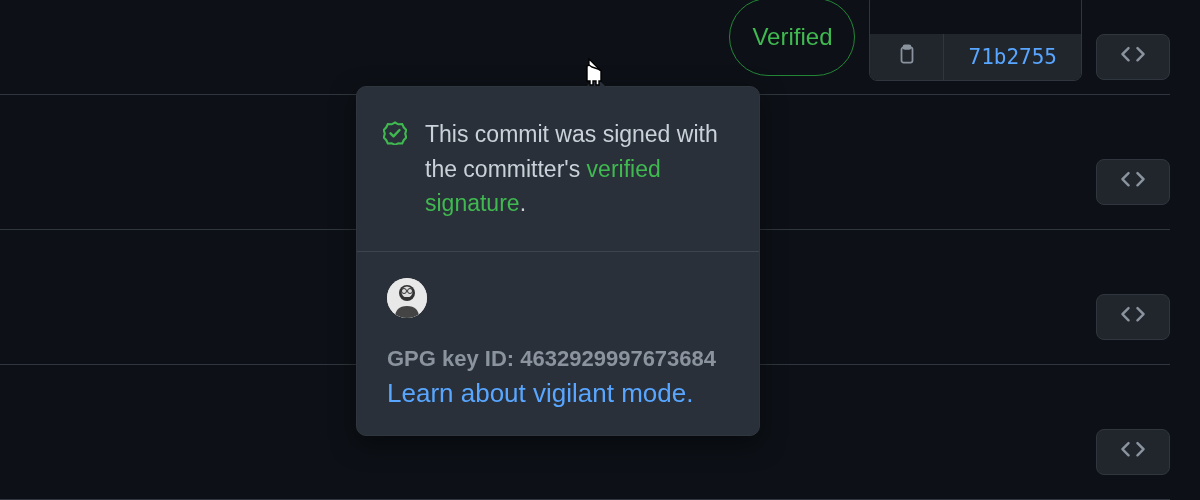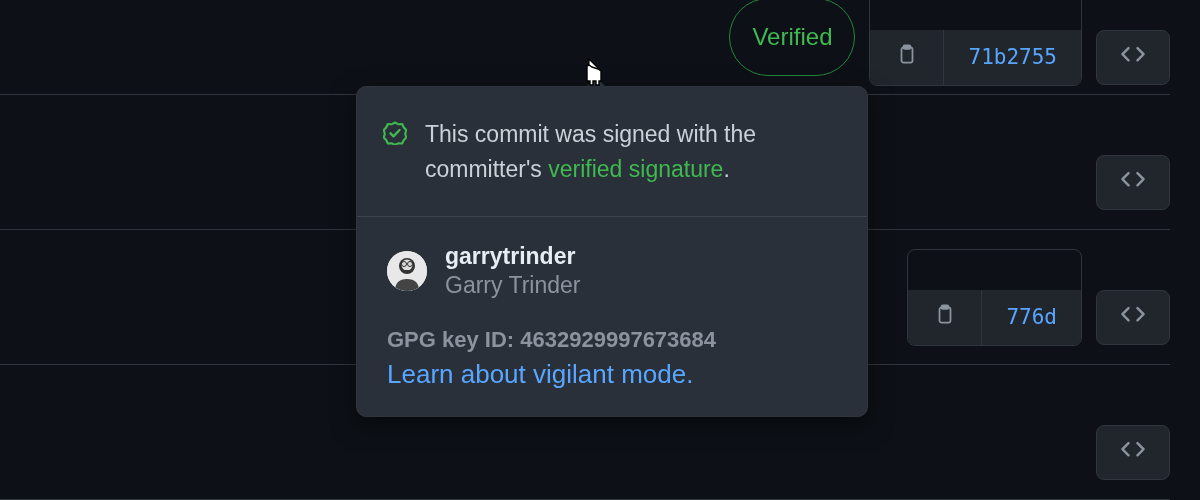--- a/index.html
+++ b/index.html
@@ -62,38 +62,38 @@
       background: #21262d;
       border: 1px solid #30363d;
       border-radius: 8px;
       padding: 10px 20px;
       color: #c9d1d9;
       font-size: 21px;
       cursor: pointer;
       display: flex;
       align-items: center;
       justify-content: center;
-      height: 55px;
+      height: 46px;
       margin-top: 40px;
     }
     .btn.sha {
       color: #58a6ff;
       font-family: ui-monospace, SFMono-Regular, "SF Mono", Menlo, Consolas, monospace;
       font-size: 21px;
       padding: 10px 24px;
     }
     .btn.icon-only {
       padding: 10px 18px;
       width: 74px;
     }
     .popover {
       position: absolute;
       top: 86px;
       left: 356px;
-      width: 512px;
+      width: 404px;
       background: #2a3039;
       border: 1px solid #30363d;
       border-radius: 10px;
       box-shadow: 0 8px 24px rgba(0,0,0,0.5);
       z-index: 100;
     }
     .popover::before {
       content: '';
       position: absolute;
       top: -10px;
@@ -201,31 +201,20 @@
     <button class="btn icon-only">
       <span>
         <svg width="26" height="26" viewBox="0 0 16 16" fill="#8b949e">
           <path d="M4.72 3.22a.75.75 0 011.06 1.06L2.56 7.5l3.22 3.22a.75.75 0 11-1.06 1.06L.97 8.03a.75.75 0 010-1.06l3.75-3.75zm6.56 0a.75.75 0 10-1.06 1.06l3.22 3.22-3.22 3.22a.75.75 0 101.06 1.06l3.75-3.75a.75.75 0 000-1.06l-3.75-3.75z"></path>
         </svg>
       </span>
     </button>
   </div>
 
   <div class="commit-row">
-    <div class="btn-group">
-      <button class="btn icon-only">
-        <span>
-          <svg width="22" height="22" viewBox="0 0 16 16" fill="none" stroke="#8b949e" stroke-width="1.3">
-            <rect x="4" y="2.5" width="8" height="11" rx="1.5"></rect>
-            <rect x="5.5" y="1" width="5" height="2.5" rx="1" fill="#8b949e"></rect>
-          </svg>
-        </span>
-      </button>
-      <button class="btn sha">776d</button>
-    </div>
     <button class="btn icon-only">
       <span>
         <svg width="26" height="26" viewBox="0 0 16 16" fill="#8b949e">
           <path d="M4.72 3.22a.75.75 0 011.06 1.06L2.56 7.5l3.22 3.22a.75.75 0 11-1.06 1.06L.97 8.03a.75.75 0 010-1.06l3.75-3.75zm6.56 0a.75.75 0 10-1.06 1.06l3.22 3.22-3.22 3.22a.75.75 0 101.06 1.06l3.75-3.75a.75.75 0 000-1.06l-3.75-3.75z"></path>
         </svg>
       </span>
     </button>
   </div>
 
   <div class="commit-row">
@@ -257,24 +246,20 @@
         <svg width="40" height="40" viewBox="0 0 40 40">
           <rect width="40" height="40" fill="#e8e8e8"></rect>
           <circle cx="20" cy="15" r="8" fill="#333"></circle>
           <circle cx="20" cy="14" r="5.5" fill="#ddd"></circle>
           <circle cx="17" cy="13" r="2.5" fill="none" stroke="#333" stroke-width="1"></circle>
           <circle cx="23" cy="13" r="2.5" fill="none" stroke="#333" stroke-width="1"></circle>
           <path d="M14 19 Q20 24 26 19" fill="#333"></path>
           <path d="M8 40 Q8 28 20 28 Q32 28 32 40 Z" fill="#444"></path>
         </svg>
       </div>
-      <div>
-        <div class="username">garrytrinder</div>
-        <div class="fullname">Garry Trinder</div>
-      </div>
     </div>
     <div class="gpg-row">
       <span>GPG key ID: </span><span>4632929997673684</span>
     </div>
     <div class="learn-link">Learn about vigilant mode.</div>
   </div>
 </div>
 
 <div class="cursor">
   <svg width="26" height="30" viewBox="0 0 26 30">

